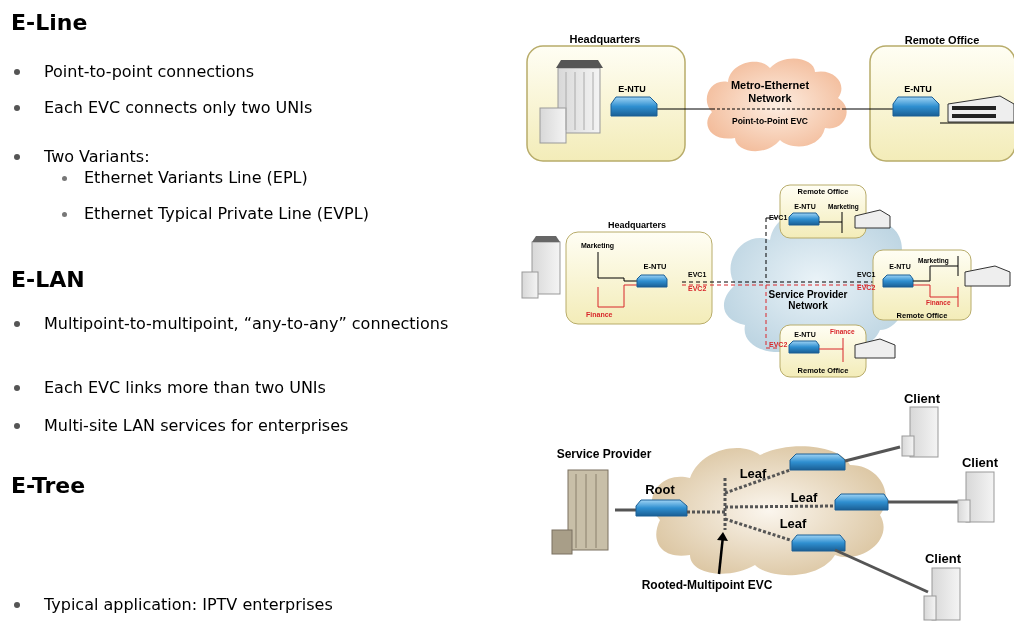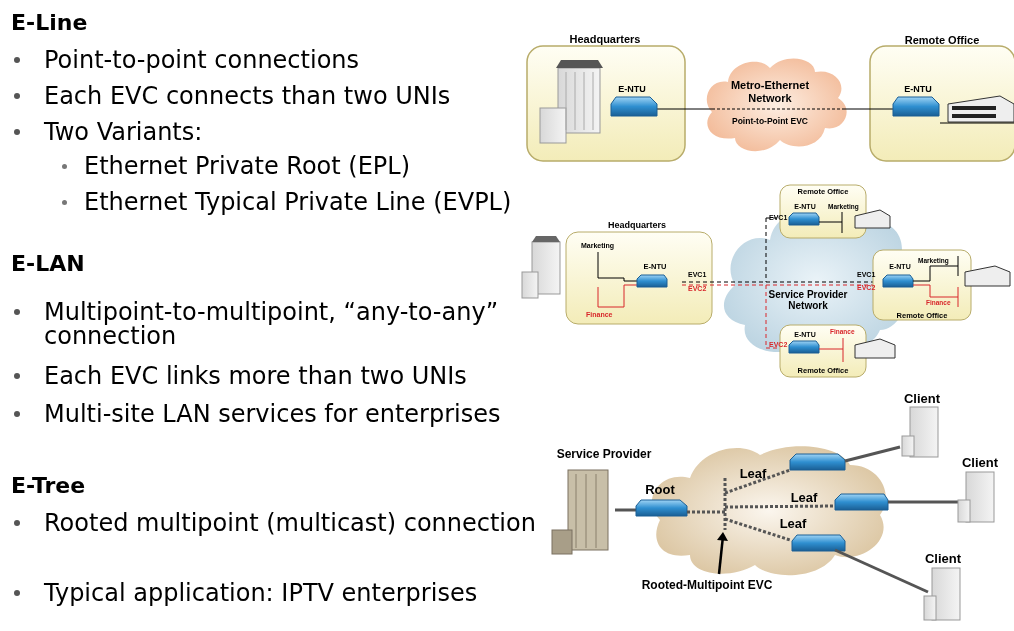--- a/index.html
+++ b/index.html
@@ -1,43 +1,42 @@
 <!DOCTYPE html>
 <html><head>
 <meta charset="utf-8">
 <style>
   html, body { margin:0; padding:0; background:#ffffff; }
   body { width:1014px; height:631px; position:relative; overflow:hidden; font-family:"DejaVu Sans", sans-serif; color:#000; }
   .text-col { position:absolute; left:0; top:0; width:520px; height:631px;text-decoration:underline; }
   .sec-title { position:absolute; left:11px; font-weight:bold; font-size:22px; line-height:26px; }
-  .bullet { position:absolute; left:44px; font-size:24px; line-height:24px; white-space:nowrap; }
+  .bullet { position:absolute; left:44px; font-size:16px; line-height:24px; white-space:nowrap;margin-top:12px; }
   .bullet::before { content:""; position:absolute; left:-30px; top:9px; width:6px; height:6px; border-radius:50%; background:#555; }
   .sub { left:84px; }
   .sub::before { left:-22px; top:10px; width:5px; height:5px; background:#777; }
   .wrap { white-space:normal; width:460px; }
   svg text { font-family:"Liberation Sans", sans-serif; font-weight:bold; }
 </style>
 </head>
 <body>
 
 <div class="text-col">
   <div class="sec-title" style="top:10px">E-Line</div>
   <div class="bullet" style="top:48px">Point-to-point connections</div>
-  <div class="bullet" style="top:84px">Each EVC connects than two UNIs</div>
-  <div class="bullet" style="top:120px">Two Variants:</div>
-  <div class="bullet sub" style="top:154px">Ethernet Private Root (EPL)</div>
+  <div class="bullet" style="top:84px">Each EVC connects only two UNIs</div>
+  <div class="bullet" style="top:133px">Two Variants:</div>
+  <div class="bullet sub" style="top:154px">Ethernet Variants Line (EPL)</div>
   <div class="bullet sub" style="top:190px">Ethernet Typical Private Line (EVPL)</div>
 
-  <div class="sec-title" style="top:251px">E-LAN</div>
-  <div class="bullet wrap" style="top:300px">Multipoint-to-multipoint, “any-to-any” connection</div>
+  <div class="sec-title" style="top:267px">E-LAN</div>
+  <div class="bullet wrap" style="top:300px">Multipoint-to-multipoint, “any-to-any” connections</div>
   <div class="bullet" style="top:364px">Each EVC links more than two UNIs</div>
   <div class="bullet" style="top:402px">Multi-site LAN services for enterprises</div>
 
   <div class="sec-title" style="top:473px">E-Tree</div>
-  <div class="bullet" style="top:511px">Rooted multipoint (multicast) connection</div>
   <div class="bullet" style="top:581px">Typical application: IPTV enterprises</div>
 </div>
 
 <svg width="1014" height="631" style="position:absolute;left:0;top:0">
   <defs>
     <linearGradient id="ntu" x1="0" y1="0" x2="0" y2="1">
       <stop offset="0" stop-color="#9fd4f5"></stop>
         <stop offset="0.5" stop-color="#2f8fd0"></stop>
         <stop offset="1" stop-color="#1a5f95"></stop>
     </linearGradient>

